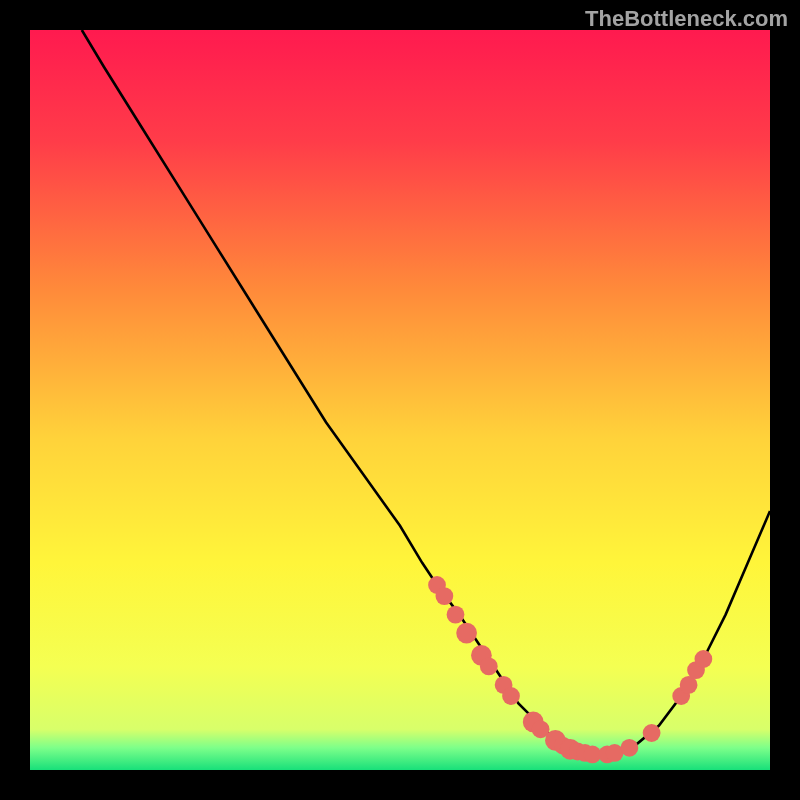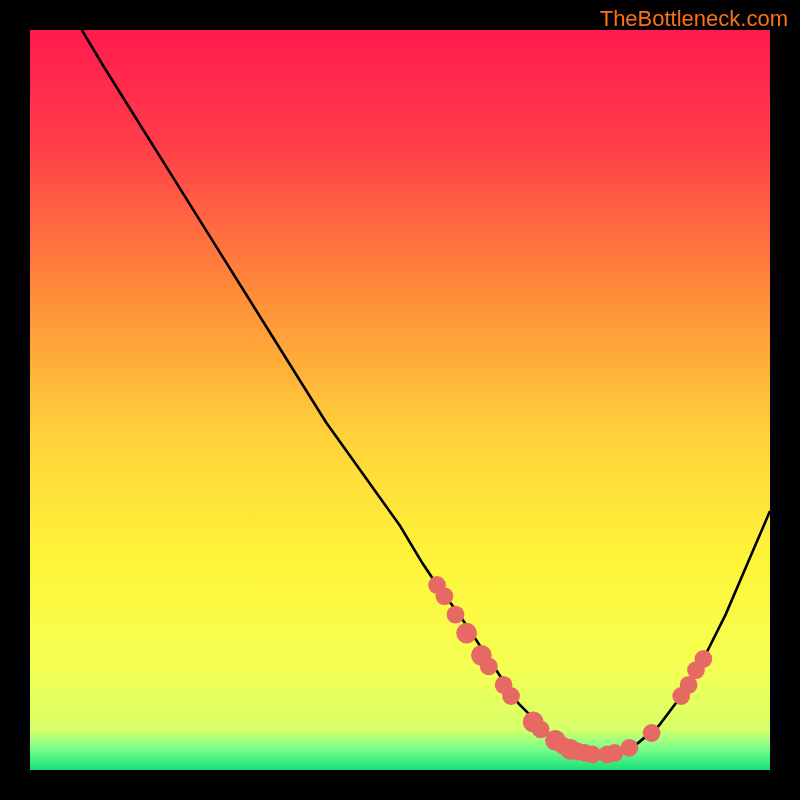--- a/index.html
+++ b/index.html
@@ -8,23 +8,23 @@
     background: #000;
     width: 800px;
     height: 800px;
     position: relative;
     font-family: Arial, sans-serif;
   }
   .watermark {
     position: absolute;
     top: 6px;
     right: 12px;
-    color: #f97316;
+    color: #a3a3a3;
     font-size: 22px;
-    font-weight: normal;
+    font-weight: bold;
     z-index: 10;
   }
   .plot-area {
     position: absolute;
     left: 30px;
     top: 30px;
     width: 740px;
     height: 740px;
   }
   .gradient-bg {

